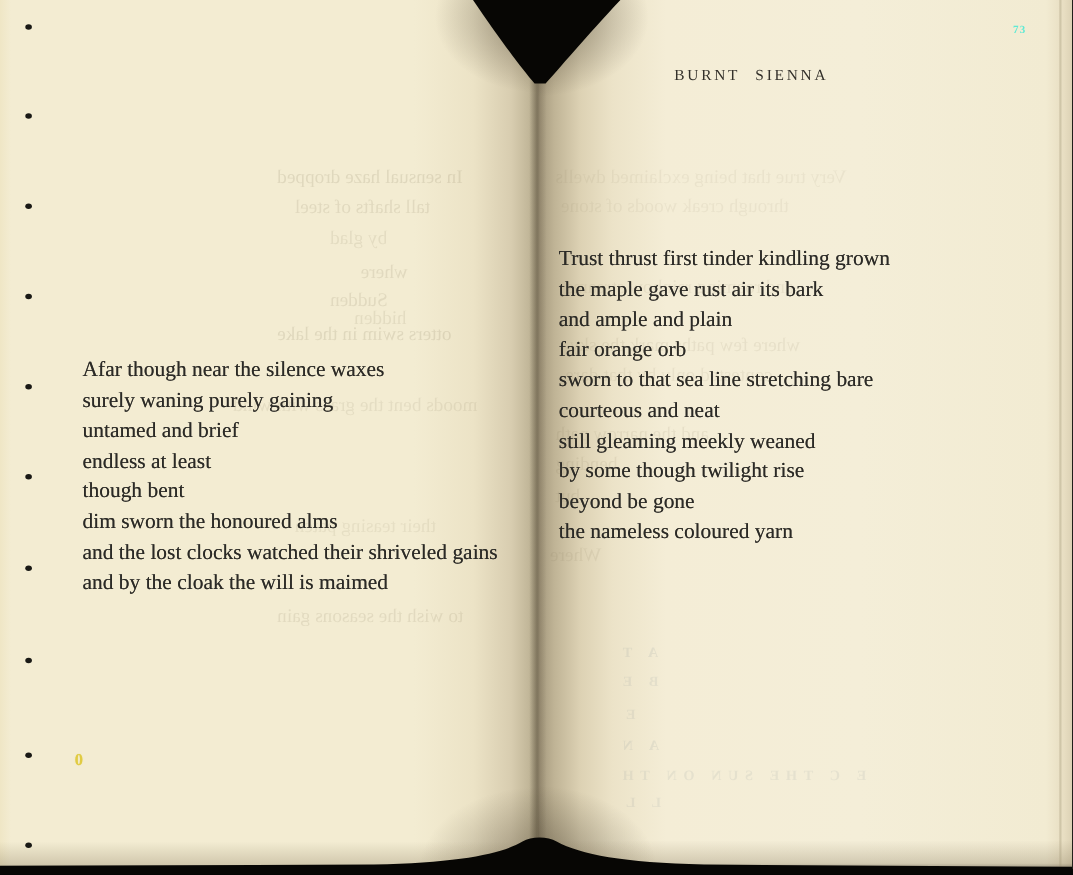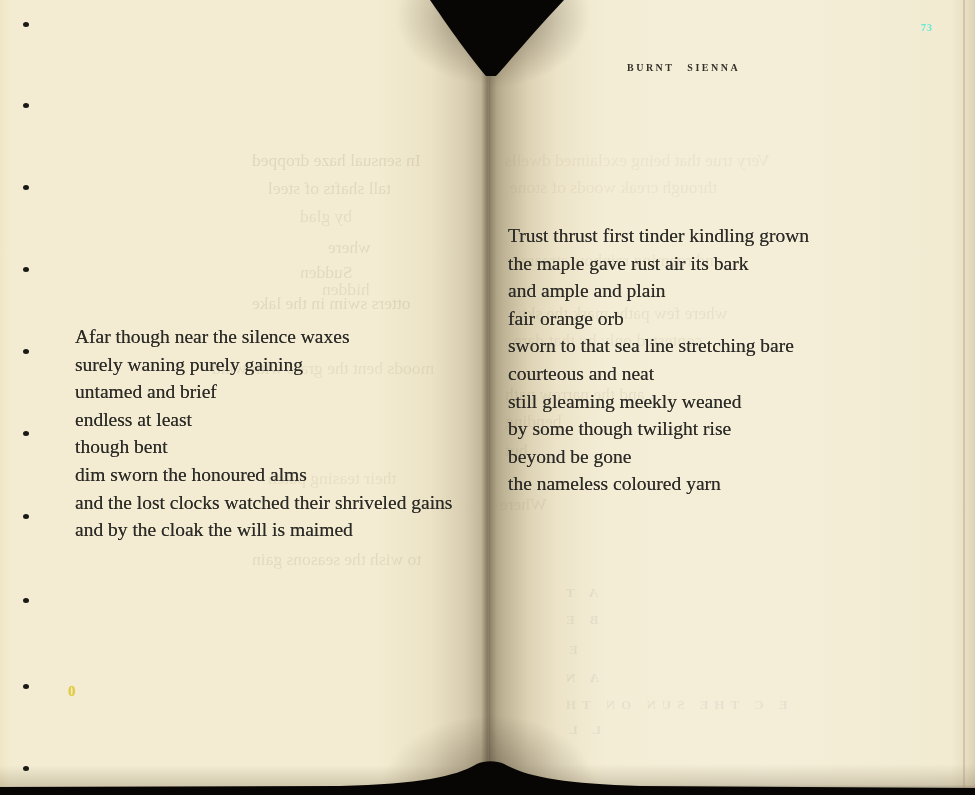--- a/index.html
+++ b/index.html
@@ -34,22 +34,22 @@
   .edge-line{
     position:absolute;left:963px;top:0;width:2px;height:788px;
     background:rgba(160,148,118,.35);
   }
   .overlay{position:absolute;left:0;top:0;}
   .title-left{
     position:absolute;left:60px;top:219px;width:430px;text-align:center;
     font-weight:bold;font-size:15px;letter-spacing:5px;word-spacing:6px;color:#33302a;
   }
   .header-right{
-    position:absolute;left:627px;top:62px;
-    font-weight:bold;font-size:10px;letter-spacing:2.5px;word-spacing:8px;color:#33302a;
+    position:absolute;left:613px;top:62px;
+    font-weight:normal;font-size:14px;letter-spacing:2.5px;word-spacing:8px;color:#33302a;
   }
   .page-num{
     position:absolute;left:921px;top:22px;
     font-weight:bold;font-size:10px;letter-spacing:1px;color:#5eead4;
   }
   .poem{
     position:absolute;font-size:19.5px;line-height:27.6px;color:#2b2a26;
     text-shadow:0 0 .5px rgba(43,42,38,.75);white-space:nowrap;
   }
   .poem-left{left:75px;top:323px;}

